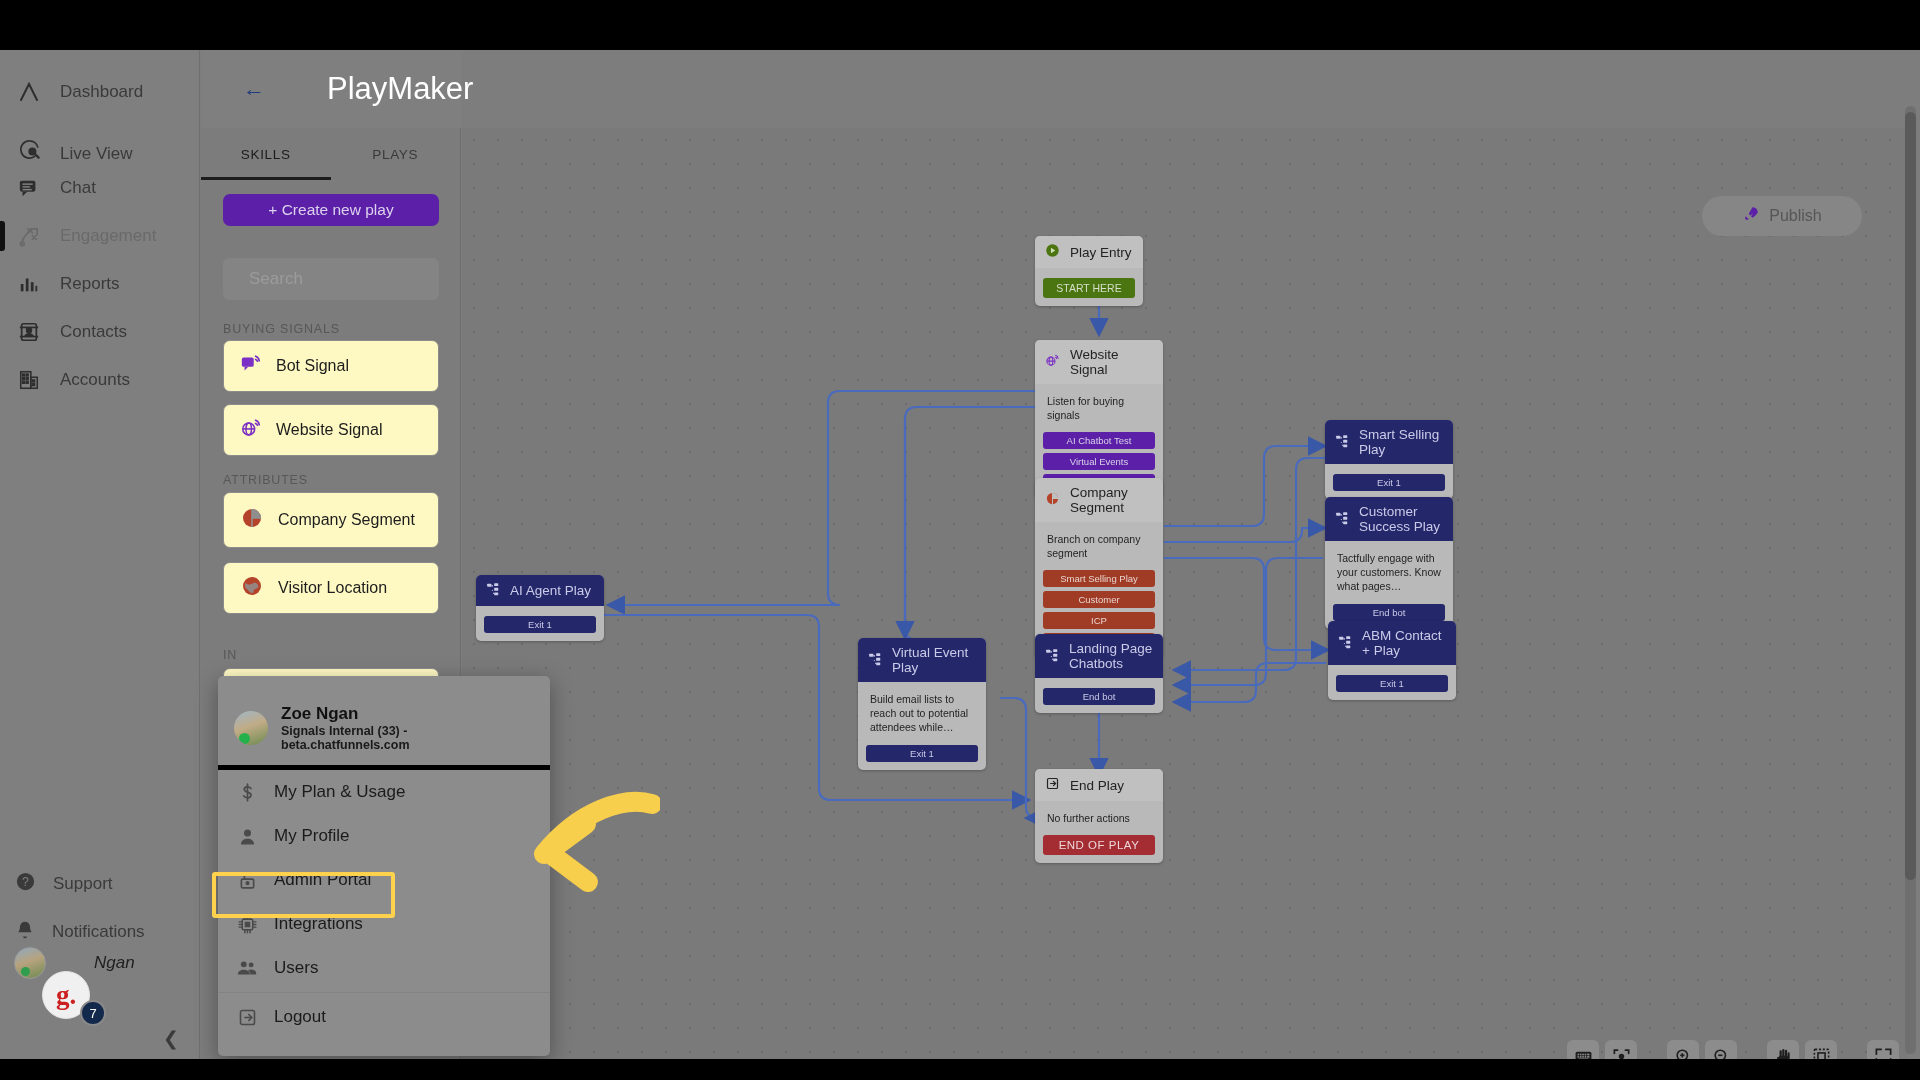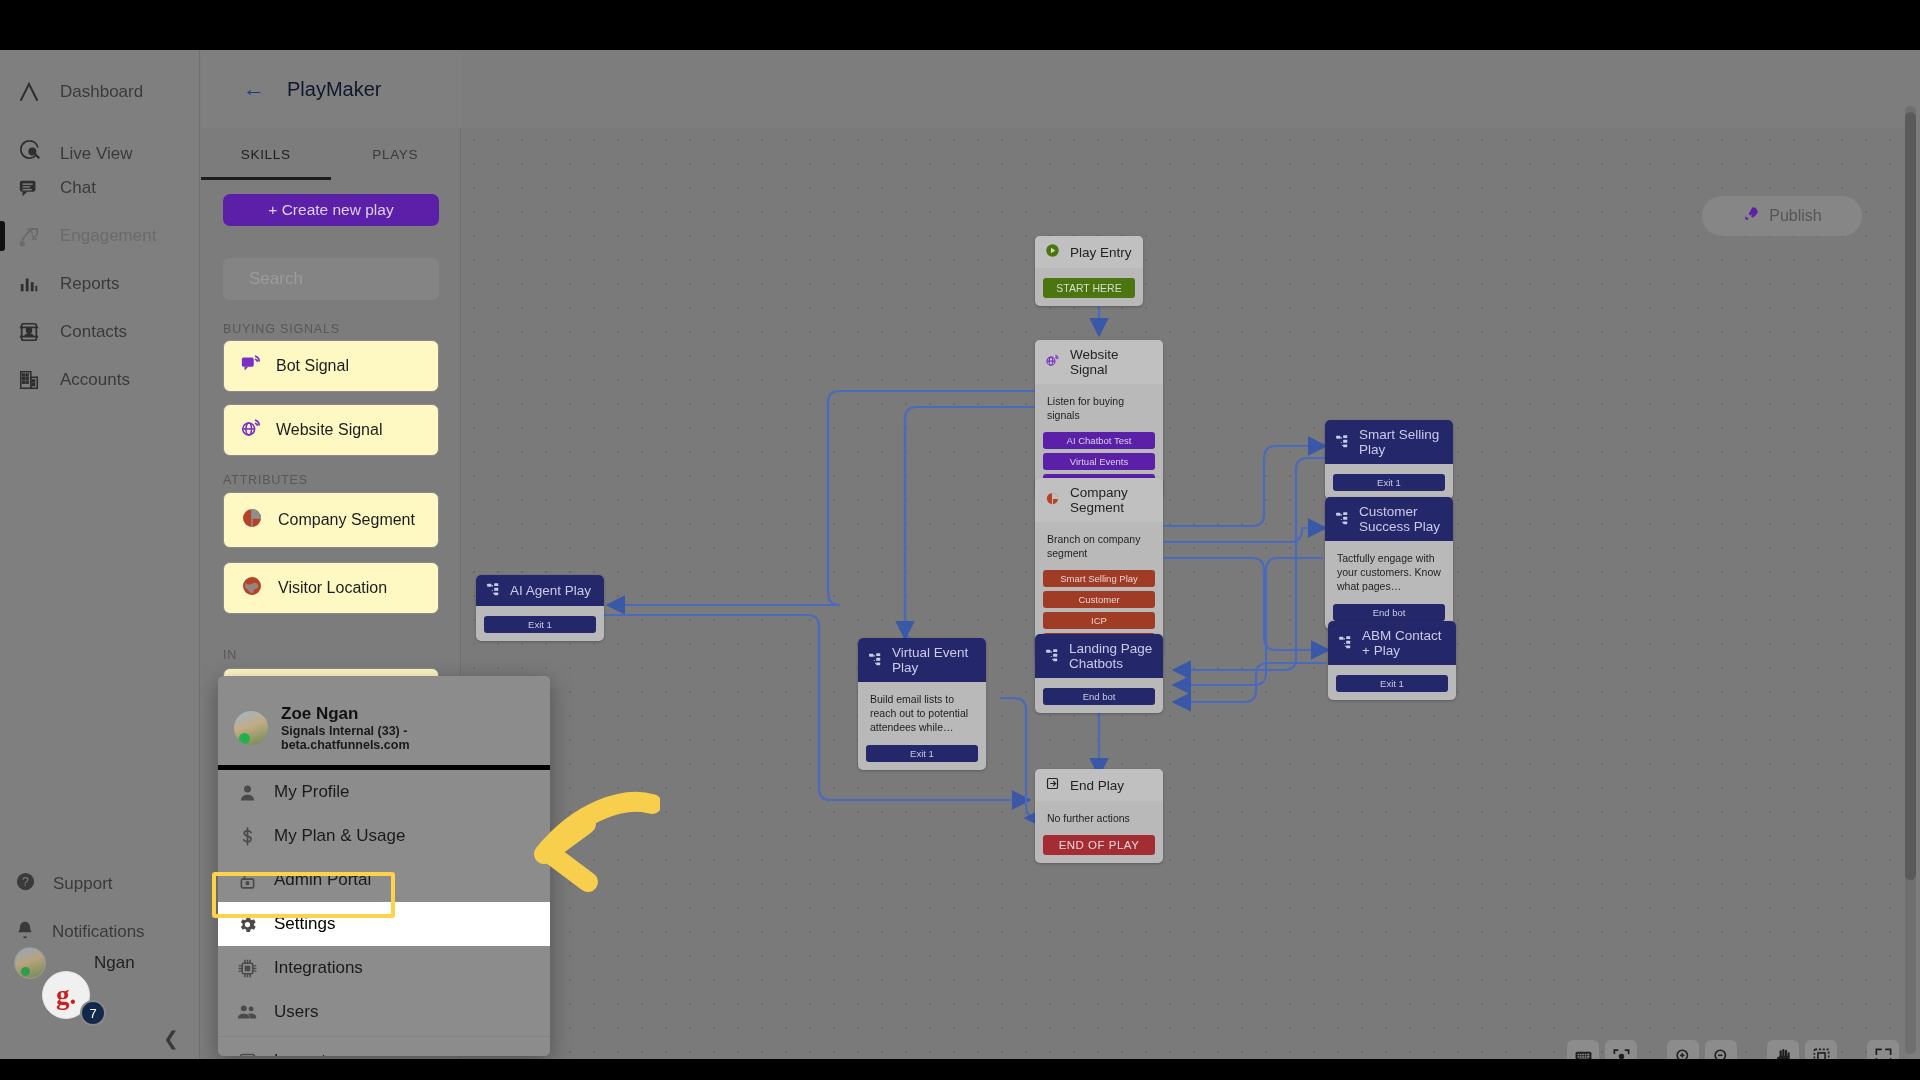--- a/index.html
+++ b/index.html
@@ -86,21 +86,21 @@
   }
 
   
   .pm-header {
     position: absolute; left: 201px; top: 0;
     width: 260px; height: 78px;
     background: #7f7f7f;
     display: flex; align-items: center; gap: 22px; padding-left: 42px;
   }
   .pm-back { color: #1f3d7a; font-size: 22px; }
-  .pm-title { color: #0f172a; font-size: 20px; }
+  .pm-title { color: #ffffff; font-size: 31px; margin-left: 40px; }
   .pm-panel {
     position: absolute; left: 201px; top: 78px;
     width: 260px; height: 931px;
     background: #7c7c7c;
     border-right: 1px solid #6e6e6e;
   }
   .pm-tabs { position: relative; height: 52px; display: flex; }
   .pm-tab {
     flex: 1; display: flex; align-items: center; justify-content: center;
     font-size: 13.5px; letter-spacing: .7px; color: #3a3a3a;
@@ -339,21 +339,21 @@
           </div>
           <div class="nav-bottom" style="top: 858px;">
             <span class="ico"><svg width="22" height="22" viewBox="0 0 24 24" fill="currentColor">
                 <path d="M12 3a5.5 5.5 0 0 0-5.5 5.5c0 4.5-2 6-2 6h15s-2-1.5-2-6A5.5 5.5 0 0 0 12 3z"></path>
                 <path d="M10 19a2 2 0 0 0 4 0z"></path>
               </svg></span>
             <span>Notifications</span>
           </div>
         </div>
 
-      <div class="nav-bottom" style="top:889px;">
+      <div class="nav-bottom" style="top:889px;font-style:italic;">
         <div class="avatar-wrap">
             <div class="avatar-img"></div>
           </div>
         <span style="margin-left:80px;font-size:17px;color:#1f1f1f">Ngan</span>
       </div>
       <div class="g-badge">g.</div>
       <div class="count-badge">7</div>
       <div class="collapse-btn">❮</div>
     </div>
 
@@ -696,54 +696,45 @@
       <div class="dd-user">
         <div class="dd-av"></div>
         <div>
           <div class="dd-name">Zoe Ngan</div>
           <div class="dd-sub">Signals Internal (33) - beta.chatfunnels.com</div>
         </div>
       </div>
       <div id="dd-items">
           <div class="dd-item">
             <span class="di">
+              <svg width="21" height="21" viewBox="0 0 24 24" fill="none" stroke="currentColor" stroke-width="1.9" stroke-linecap="round">
+                <path d="M16 7.5c-1-1.4-2.4-2-4-2-2.2 0-3.8 1.1-3.8 2.9 0 4 7.8 2.3 7.8 6.4 0 2-1.8 3.2-4 3.2-1.9 0-3.4-.7-4.4-2.2"></path>
+                <line x1="12" y1="2.5" x2="12" y2="21.5"></line>
+              </svg>
+            </span>
+            <span>My Plan &amp; Usage</span>
+          </div>
+          <div class="dd-item">
+            <span class="di">
               <svg width="21" height="21" viewBox="0 0 24 24" fill="currentColor">
                 <circle cx="12" cy="8" r="4"></circle>
                 <path d="M4.5 21c0-4.2 3.4-6.5 7.5-6.5s7.5 2.3 7.5 6.5z"></path>
               </svg>
             </span>
             <span>My Profile</span>
-          </div>
-          <div class="dd-item">
-            <span class="di">
-              <svg width="21" height="21" viewBox="0 0 24 24" fill="none" stroke="currentColor" stroke-width="1.9" stroke-linecap="round">
-                <path d="M16 7.5c-1-1.4-2.4-2-4-2-2.2 0-3.8 1.1-3.8 2.9 0 4 7.8 2.3 7.8 6.4 0 2-1.8 3.2-4 3.2-1.9 0-3.4-.7-4.4-2.2"></path>
-                <line x1="12" y1="2.5" x2="12" y2="21.5"></line>
-              </svg>
-            </span>
-            <span>My Plan &amp; Usage</span>
           </div>
           <div class="dd-item">
             <span class="di">
               <svg width="21" height="21" viewBox="0 0 24 24" fill="none" stroke="currentColor" stroke-width="1.9">
                 <rect x="5" y="10.5" width="14" height="10" rx="1.6"></rect>
                 <path d="M8.5 10.5V7a3.5 3.5 0 0 1 6.2-2.2"></path>
                 <circle cx="12" cy="15" r="1.4" fill="currentColor"></circle>
               </svg>
             </span>
             <span>Admin Portal</span>
-          </div>
-          <div class="dd-item hl">
-            <span class="di">
-              <svg width="21" height="21" viewBox="0 0 24 24" fill="currentColor">
-                <path d="M19.4 13a7.6 7.6 0 0 0 0-2l2-1.5-2-3.4-2.4 1a7.6 7.6 0 0 0-1.7-1l-.4-2.6h-4l-.4 2.6a7.6 7.6 0 0 0-1.7 1l-2.4-1-2 3.4 2 1.5a7.6 7.6 0 0 0 0 2l-2 1.5 2 3.4 2.4-1a7.6 7.6 0 0 0 1.7 1l.4 2.6h4l.4-2.6a7.6 7.6 0 0 0 1.7-1l2.4 1 2-3.4z"></path>
-                <circle cx="12" cy="12" r="3" fill="#fff"></circle>
-              </svg>
-            </span>
-            <span>Settings</span>
           </div>
           <div class="dd-item">
             <span class="di">
               <svg width="21" height="21" viewBox="0 0 24 24" fill="none" stroke="currentColor" stroke-width="1.7">
                 <rect x="6" y="6" width="12" height="12" rx="1.4"></rect>
                 <rect x="9.7" y="9.7" width="4.6" height="4.6" fill="currentColor"></rect>
                 <g stroke-linecap="round">
                   <line x1="9" y1="2.5" x2="9" y2="5.5"></line>
                   <line x1="12" y1="2.5" x2="12" y2="5.5"></line>
                   <line x1="15" y1="2.5" x2="15" y2="5.5"></line>

